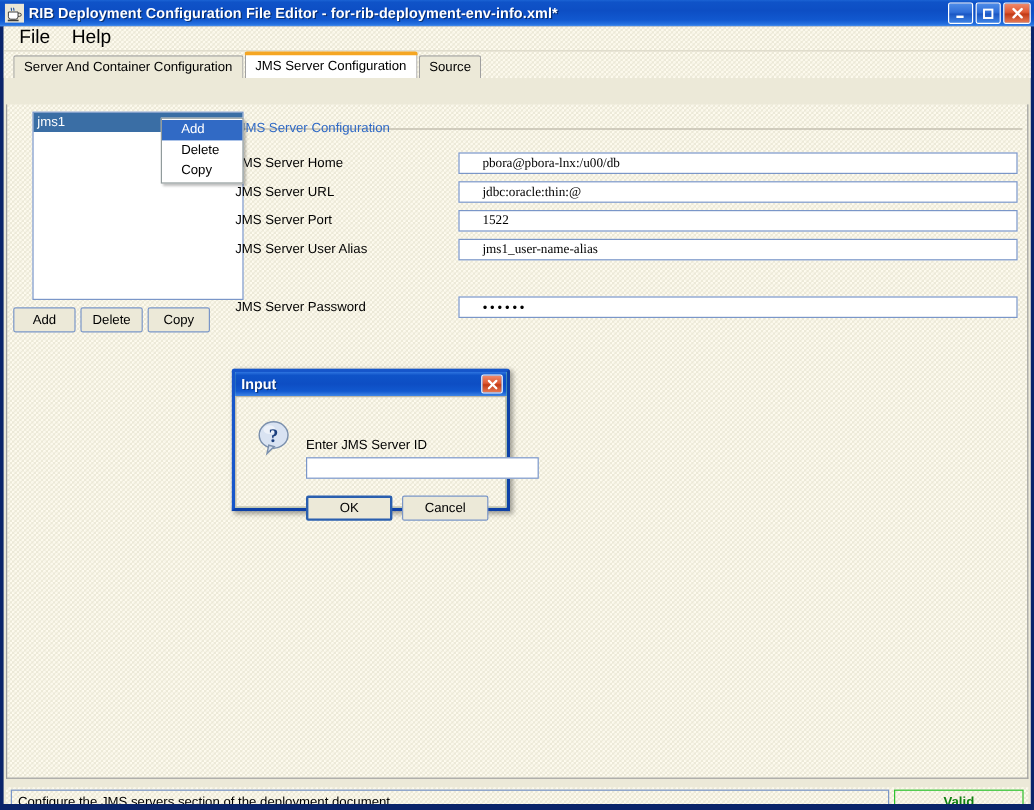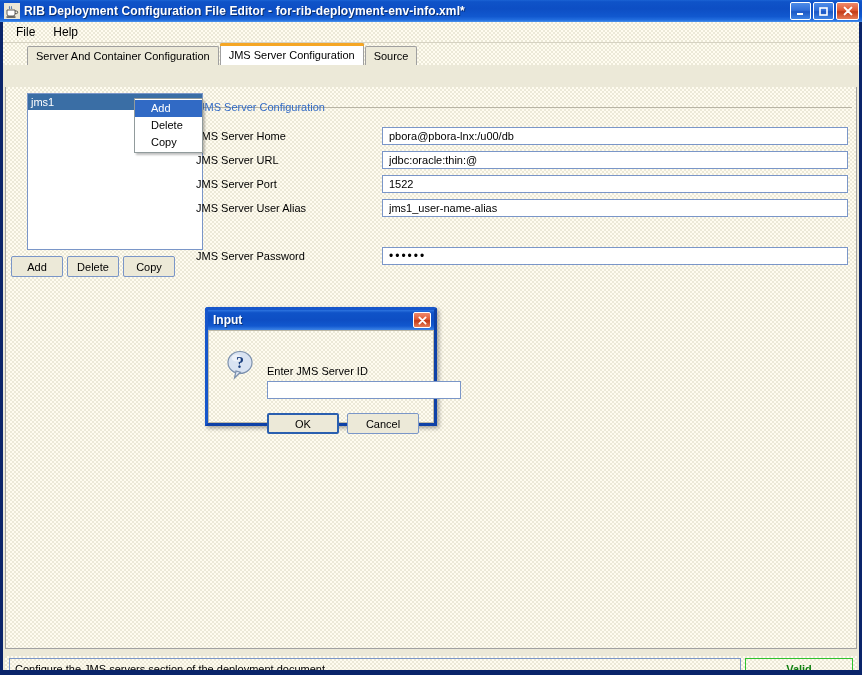--- a/index.html
+++ b/index.html
@@ -88,30 +88,30 @@
   
   .menubar {
     height: 20px;
     display: flex;
     align-items: center;
     padding-left: 4px;
     border-bottom: 1px solid #d6d2c2;
   }
   .menu-item {
     padding: 2px 9px;
-    font-size: 12px;
+    font-size: 16px;
     color: #000;
     line-height: 14px;
   }
 
   
   .tabstrip {
     position: relative;
     height: 22px;
-    padding-left: 24px;
+    padding-left: 8px;
     display: flex;
     align-items: flex-end;
     box-sizing: border-box;
   }
   .tab {
     height: 19px;
     box-sizing: border-box;
     padding: 0 8px;
     display: flex;
     align-items: center;
@@ -240,24 +240,24 @@
     font-size: 11px;
     color: #000;
     flex: 0 0 auto;
   }
   .form-input {
     flex: 1 1 auto;
     height: 18px;
     box-sizing: border-box;
     border: 1px solid #7a96c8;
     background: #ffffff;
-    font-family: Liberation Sans, sans-serif;
-    font-size: 11px;
-    color: #000;
-    padding: 0 6px;
+    font-family: Liberation Serif, serif;
+    font-size: 11px;
+    color: #000;
+    padding: 0 19px;
     outline: none;
   }
   .pw-dots {
     letter-spacing: 2px;
     font-size: 12px;
     line-height: 16px;
   }
 
   
   .ctxmenu {
@@ -279,21 +279,21 @@
     white-space: nowrap;
   }
   .ctx-item.hl {
     background: #316ac5;
     color: #ffffff;
   }
 
   
   .dialog {
     position: absolute;
-    left: 202px; top: 285px;
+    left: 190px; top: 285px;
     width: 232px;
     height: 119px;
     z-index: 60;
     background: #86efac;
     border: 3px solid;
     border-color: #1656cb #0e41a7 #0e41a7 #1656cb;
     box-sizing: border-box;
     border-radius: 3px 3px 0 0;
     box-shadow: 2px 2px 4px rgba(0,0,0,0.35);
   }

